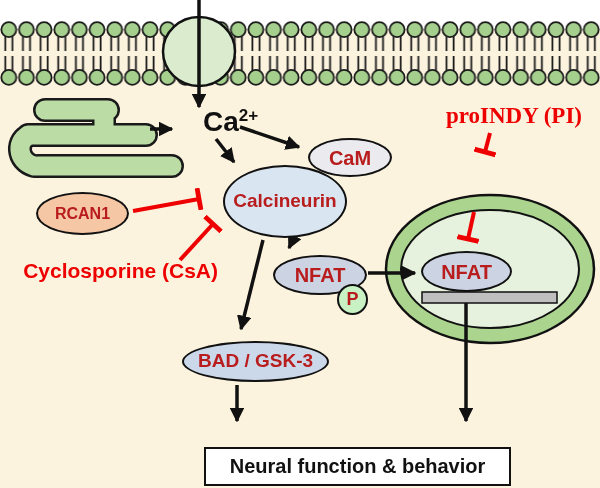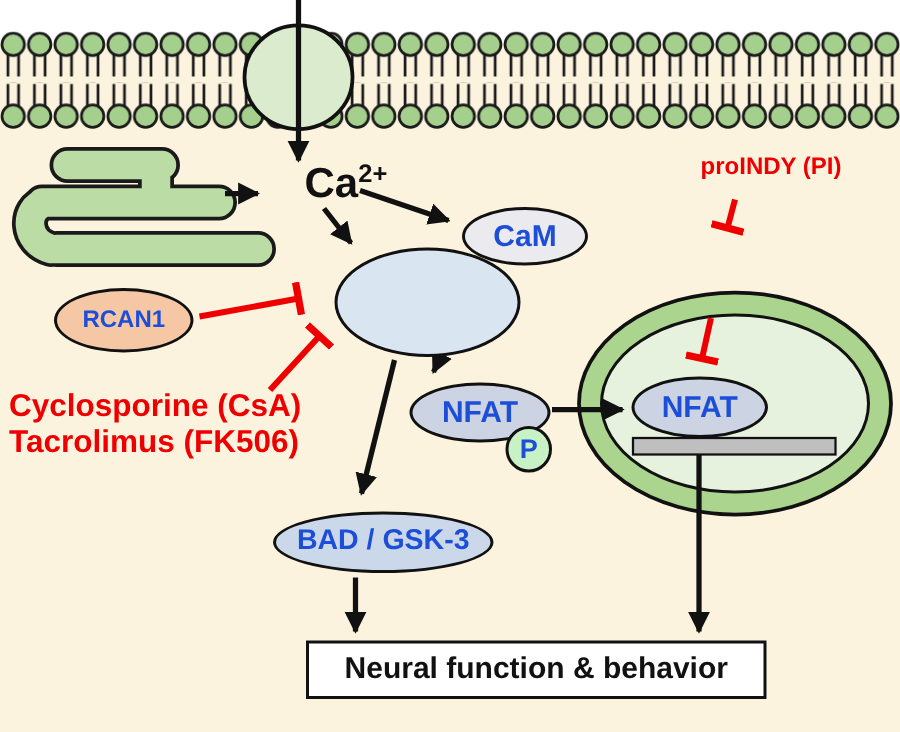--- a/index.html
+++ b/index.html
@@ -8,43 +8,43 @@
     width:600px;height:488px;
     background:#FCF3DF;
     overflow:hidden;
     font-family:"Liberation Sans","DejaVu Sans",sans-serif;
   }
   #shape-layer{position:absolute;left:0;top:0;z-index:1;}
   .node{
     position:absolute;z-index:2;
     display:flex;align-items:center;justify-content:center;
     border:2px solid #111;border-radius:50%;
-    font-weight:bold;color:#1d4ed8;text-align:center;
+    font-weight:bold;color:#b91c1c;text-align:center;
     box-sizing:border-box;line-height:1.1;
   }
   .node-cam{left:308px;top:138px;width:84px;height:39px;background:#EBEBEF;font-size:20px;}
   .node-calcineurin{left:223px;top:165px;width:124px;height:73px;background:#D9E6F2;font-size:19px;}
   .node-rcan1{left:36px;top:192px;width:93px;height:43px;background:#F5C7A4;font-size:16px;}
   .node-dyrk1a{left:443px;top:168px;width:103px;height:43px;background:#F5C7A4;font-size:20px;}
   .node-nfat-c{left:273px;top:255px;width:94px;height:40px;background:#CCD3E2;font-size:20px;}
   .node-p{left:337px;top:284px;width:31px;height:31px;background:#C8F2C4;font-size:18px;z-index:3;}
   .node-nfat-n{left:421px;top:251px;width:91px;height:41px;background:#CCD3E2;font-size:20px;}
   .node-bad{left:182px;top:341px;width:147px;height:41px;background:#CBD8EA;font-size:19px;}
   .outcome-box{
-    position:absolute;z-index:2;left:204px;top:427px;width:307px;height:39px;
+    position:absolute;z-index:2;left:204px;top:447px;width:307px;height:39px;
     background:#FFFFFF;border:2.5px solid #111;box-sizing:border-box;
     display:flex;align-items:center;justify-content:center;
     font-weight:bold;font-size:20px;color:#111;
   }
   .free-label{position:absolute;z-index:2;font-weight:bold;color:#111;}
   .ca-label{left:181px;top:106px;font-size:28px;margin-left:22px;}
   .ca-label sup{font-size:17px;}
   .red-label{color:#EE0000;}
-  .proindy-label{left:438px;top:103px;width:152px;text-align:center;font-size:16px;}
-  .drugs-label{left:6px;top:259px;width:212px;text-align:left;font-size:21px;line-height:24px;}
+  .proindy-label{left:438px;top:103px;width:152px;text-align:center;font-size:23px;font-family:Liberation Serif, serif;}
+  .drugs-label{left:6px;top:259px;width:212px;text-align:right;font-size:21px;line-height:24px;}
 </style>
 </head>
 <body>
 
 <div id="figure">
 
   <svg id="shape-layer" width="600" height="488" viewBox="0 0 600 488">
     <defs>
       <marker id="arrow" viewBox="0 0 10 10" refX="9" refY="5" markerWidth="4.2" markerHeight="4.2" orient="auto-start-reverse">
         <path d="M0,0 L10,5 L0,10 z" fill="#111"></path>
@@ -103,27 +103,27 @@
       <line x1="474" y1="212" x2="468" y2="239" marker-end="url(#tbar)"></line>
     </g>
   </svg>
 
   <div class="free-label ca-label"><span>Ca</span><sup>2+</sup></div>
 
   <div class="free-label red-label proindy-label">proINDY (PI)</div>
 
   <div class="free-label red-label drugs-label">
     <div>Cyclosporine (CsA)</div>
-    <div>Tacrolimus (FK506)</div>
   </div>
 
   <div class="node node-cam">CaM</div>
 
   <div class="node node-calcineurin">
     <div>
+      <div>Calcineurin</div>
     </div>
   </div>
 
   <div class="node node-rcan1">RCAN1</div>
 
 
   <div class="node node-nfat-c">NFAT</div>
 
   <div class="node node-p">P</div>
 

